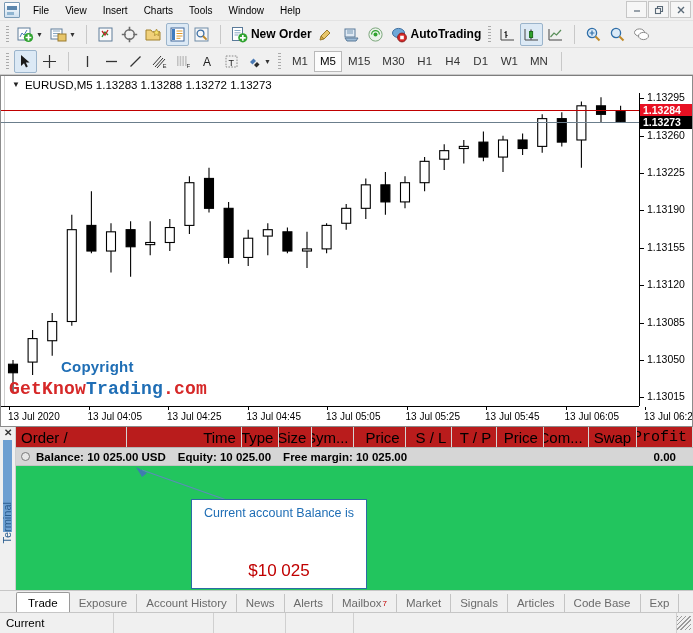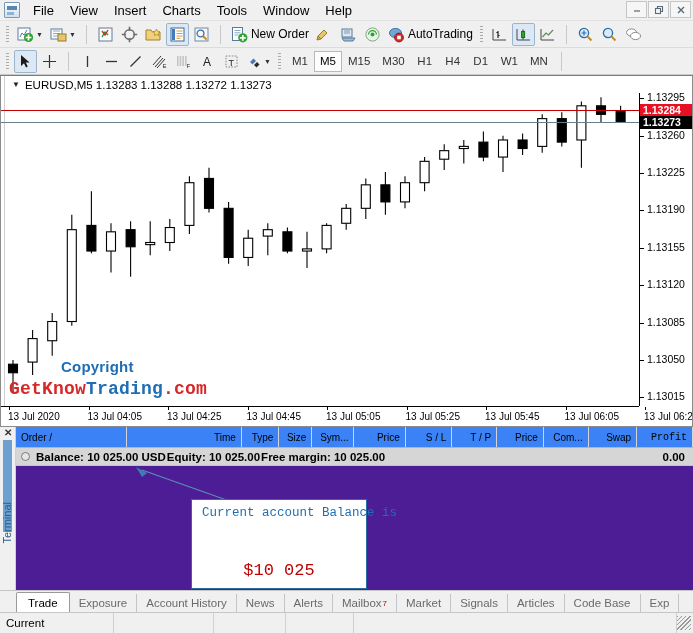--- a/index.html
+++ b/index.html
@@ -39,21 +39,21 @@
   }
   .app-icon:before {
     content:""; position:absolute; left:2px; top:3px;
     width: 10px; height: 4px; background:#5b86ad;
   }
   .app-icon:after {
     content:""; position:absolute; left:2px; top:9px;
     width: 7px; height: 3px; background:#8fb4d0;
   }
   .menu-item {
-    font-size: 13px;
+    font-size: 10px;
     color: #000;
     padding: 2px 8px;
     cursor: default;
     white-space: nowrap;
   }
   .wincontrols {
     position: absolute; right: 2px; top: 1px;
     display: flex; gap: 1px;
   }
   .winbtn {
@@ -81,21 +81,21 @@
     display: flex; align-items: center; justify-content: center;
     border: 1px solid transparent;
     border-radius: 2px;
     padding: 0 2px;
     font-size: 11.5px;
     color: #000;
     cursor: default;
     position: relative;
   }
   .tbtn.pressed { border-color:#9bb4cb; background:#dce9f5; }
-  .tbtn .lbl { margin-left: 3px; font-size: 12px; }
+  .tbtn .lbl { margin-left: 3px; font-size: 12px; font-weight: bold; }
   .caret { font-size:7px; margin-left:2px; color:#333; }
   .tsep {
     width: 7px; height: 19px;
     margin: 0 3px;
     position: relative;
   }
   .tsep:before {
     content:""; position:absolute; left:3px; top:0; bottom:0;
     border-left: 1px solid #c8c8c8;
   }
@@ -252,22 +252,22 @@
   .term-main {
     flex:1 1 auto;
     display:flex; flex-direction:column;
     min-width:0;
     background:#fff;
   }
   .grid-head {
     height: 21px;
     display:flex;
     border-bottom:1px solid #b5b5b5;
-    background:#3b82f6;
-    font-size:10px;
+    background:#b91c1c;
+    font-size:15px;
     justify-content:space-between;
   }
   .gh {
     display:flex; align-items:center;
     border-right:1px solid #d4d4d4;
     padding: 0 5px;
     color:#000;
     white-space:nowrap;
     overflow:hidden;
     cursor: default;
@@ -280,23 +280,23 @@
     font-size:11.5px; font-weight:bold;
     padding-left: 5px;
     border-bottom:1px solid #c3c3c3;
     color:#000;
   }
   .bal-dot {
     width:9px;height:9px;border-radius:50%;
     border:1px solid #7a7a7a; background:#e6e6e6;
     margin-right:6px; flex:0 0 auto;
   }
-  .bal-text { display:flex; gap:1px; }
-  .bal-profit { margin-left:auto; padding-right:8px; }
-  .term-body { flex:1 1 auto; position:relative; background:#4c1d95;font-family:Liberation Mono, monospace; }
+  .bal-text { display:flex; gap:12px; }
+  .bal-profit { margin-left:auto; padding-right:17px; }
+  .term-body { flex:1 1 auto; position:relative; background:#22c55e; }
 
   .callout {
     position:absolute;
     border: 1.5px solid #2b6ca3;
     background:#fff;
     text-align:center;
     padding: 5px 10px 6px;
     line-height:1.3;
   }
   .callout .l1 { font-size:12.5px; color:#1f6eb5; white-space:nowrap; }

